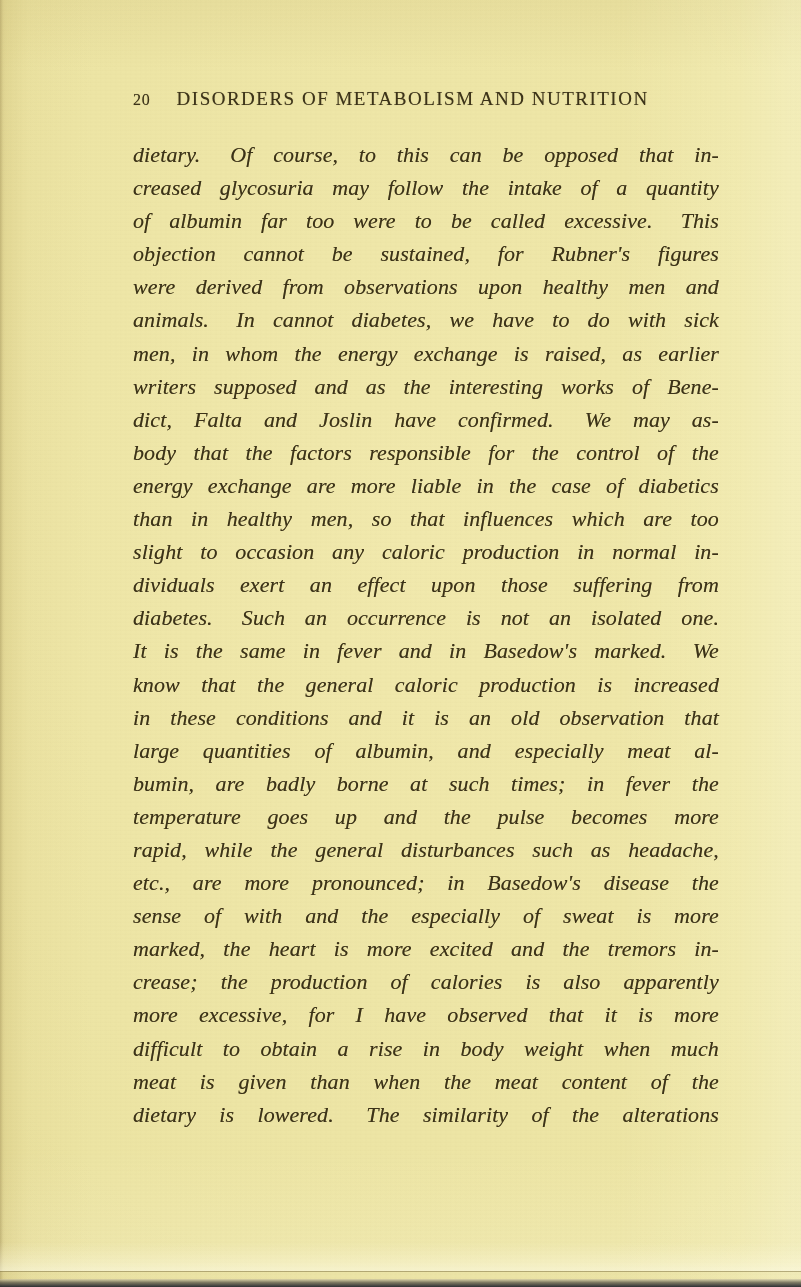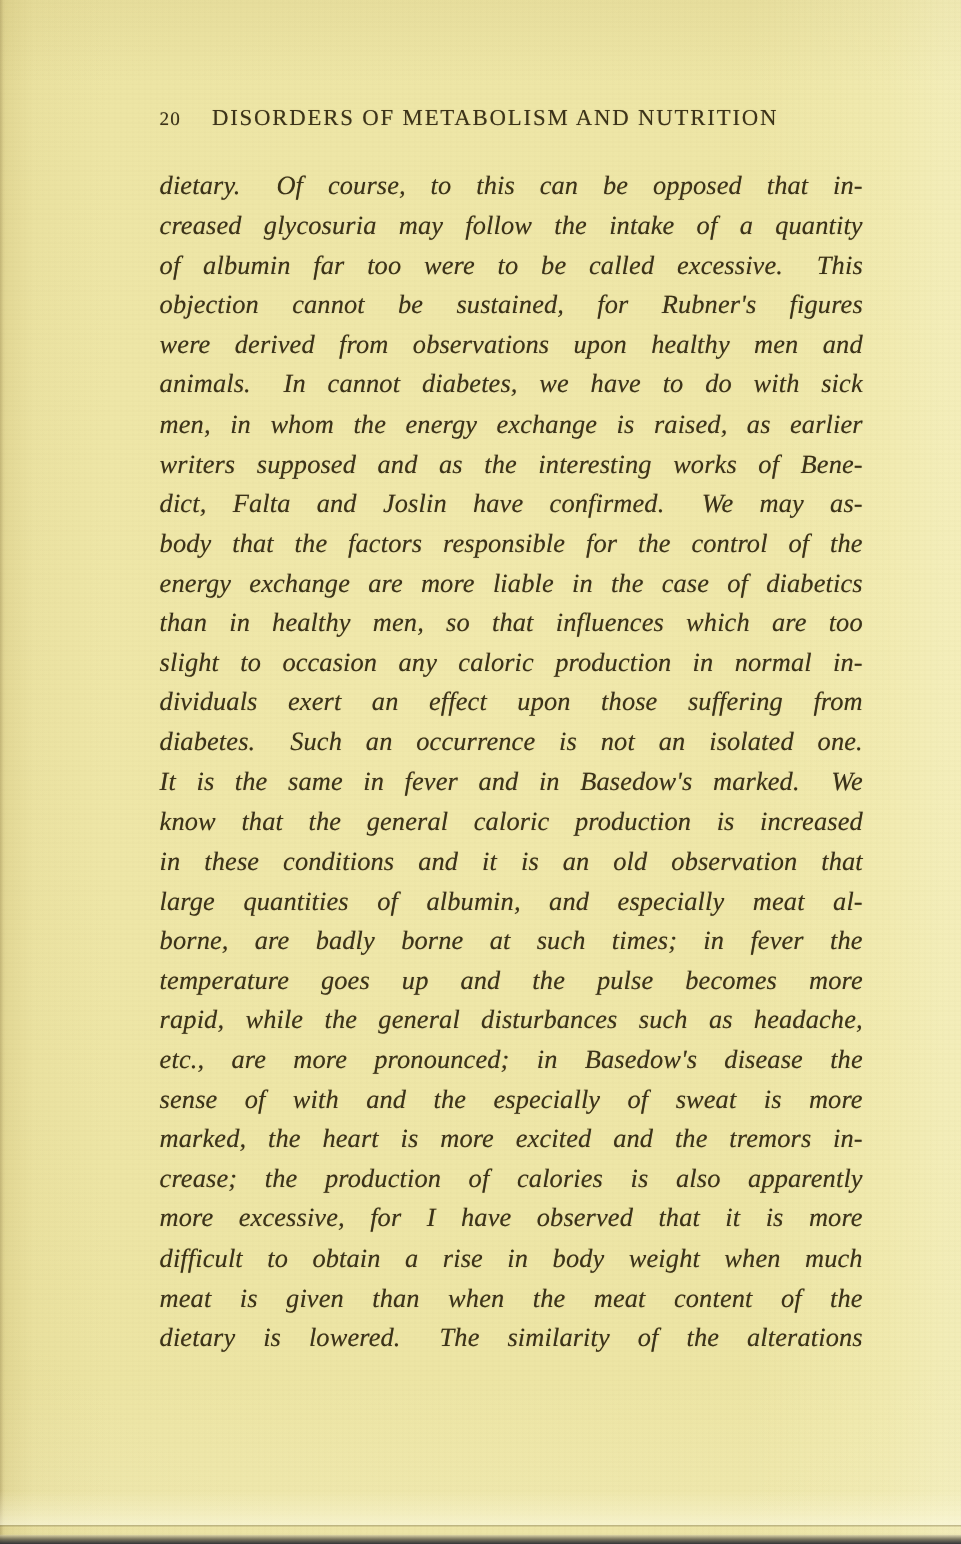--- a/index.html
+++ b/index.html
@@ -383,21 +383,21 @@
         <span class="w">large</span>
         <span class="w">quantities</span>
         <span class="w">of</span>
         <span class="w">albumin,</span>
         <span class="w">and</span>
         <span class="w">especially</span>
         <span class="w">meat</span>
         <span class="w">al-</span>
       </div>
       <div class="tline just">
-        <span class="w">borne,</span>
+        <span class="w">bumin,</span>
         <span class="w">are</span>
         <span class="w">badly</span>
         <span class="w">borne</span>
         <span class="w">at</span>
         <span class="w">such</span>
         <span class="w">times;</span>
         <span class="w">in</span>
         <span class="w">fever</span>
         <span class="w">the</span>
       </div>

